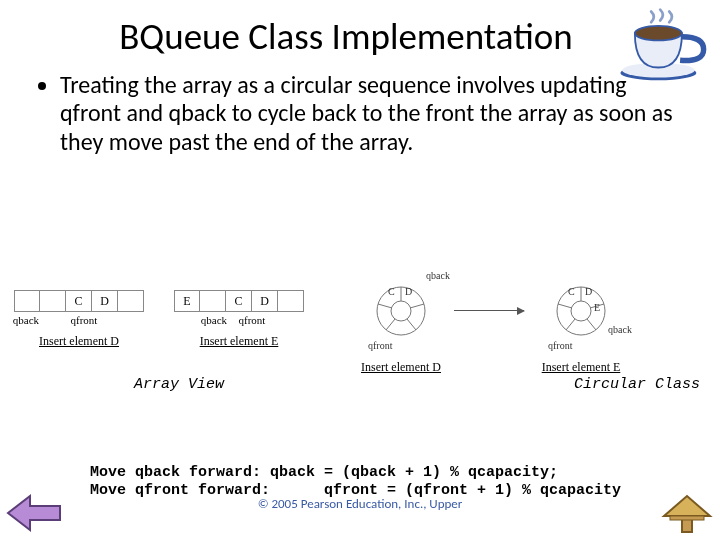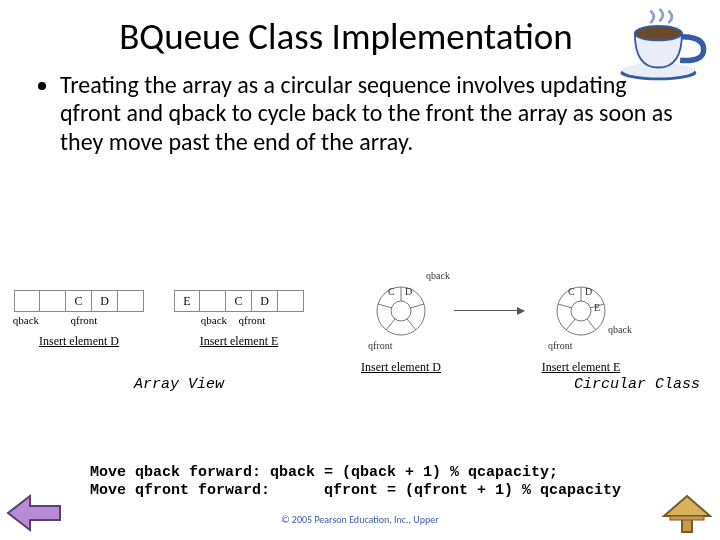--- a/index.html
+++ b/index.html
@@ -130,24 +130,24 @@
     right: 0;
     font-family: "Courier New", monospace;
     font-size: 15px;
     font-weight: bold;
     white-space: pre;
     line-height: 1.2;
     margin-top: 48px;
   }
   .footer {
     position: absolute;
-    bottom: 14px;
+    bottom: 28px;
     width: 100%;
     text-align: center;
-    font-size: 10px;
+    font-size: 13px;
     color: #3a5aa5;
     line-height: 1.2;
   }
   .nav-left, .nav-right {
     position: absolute;
     bottom: 6px;
     width: 56px;
     height: 42px;
     cursor: pointer;
   }

